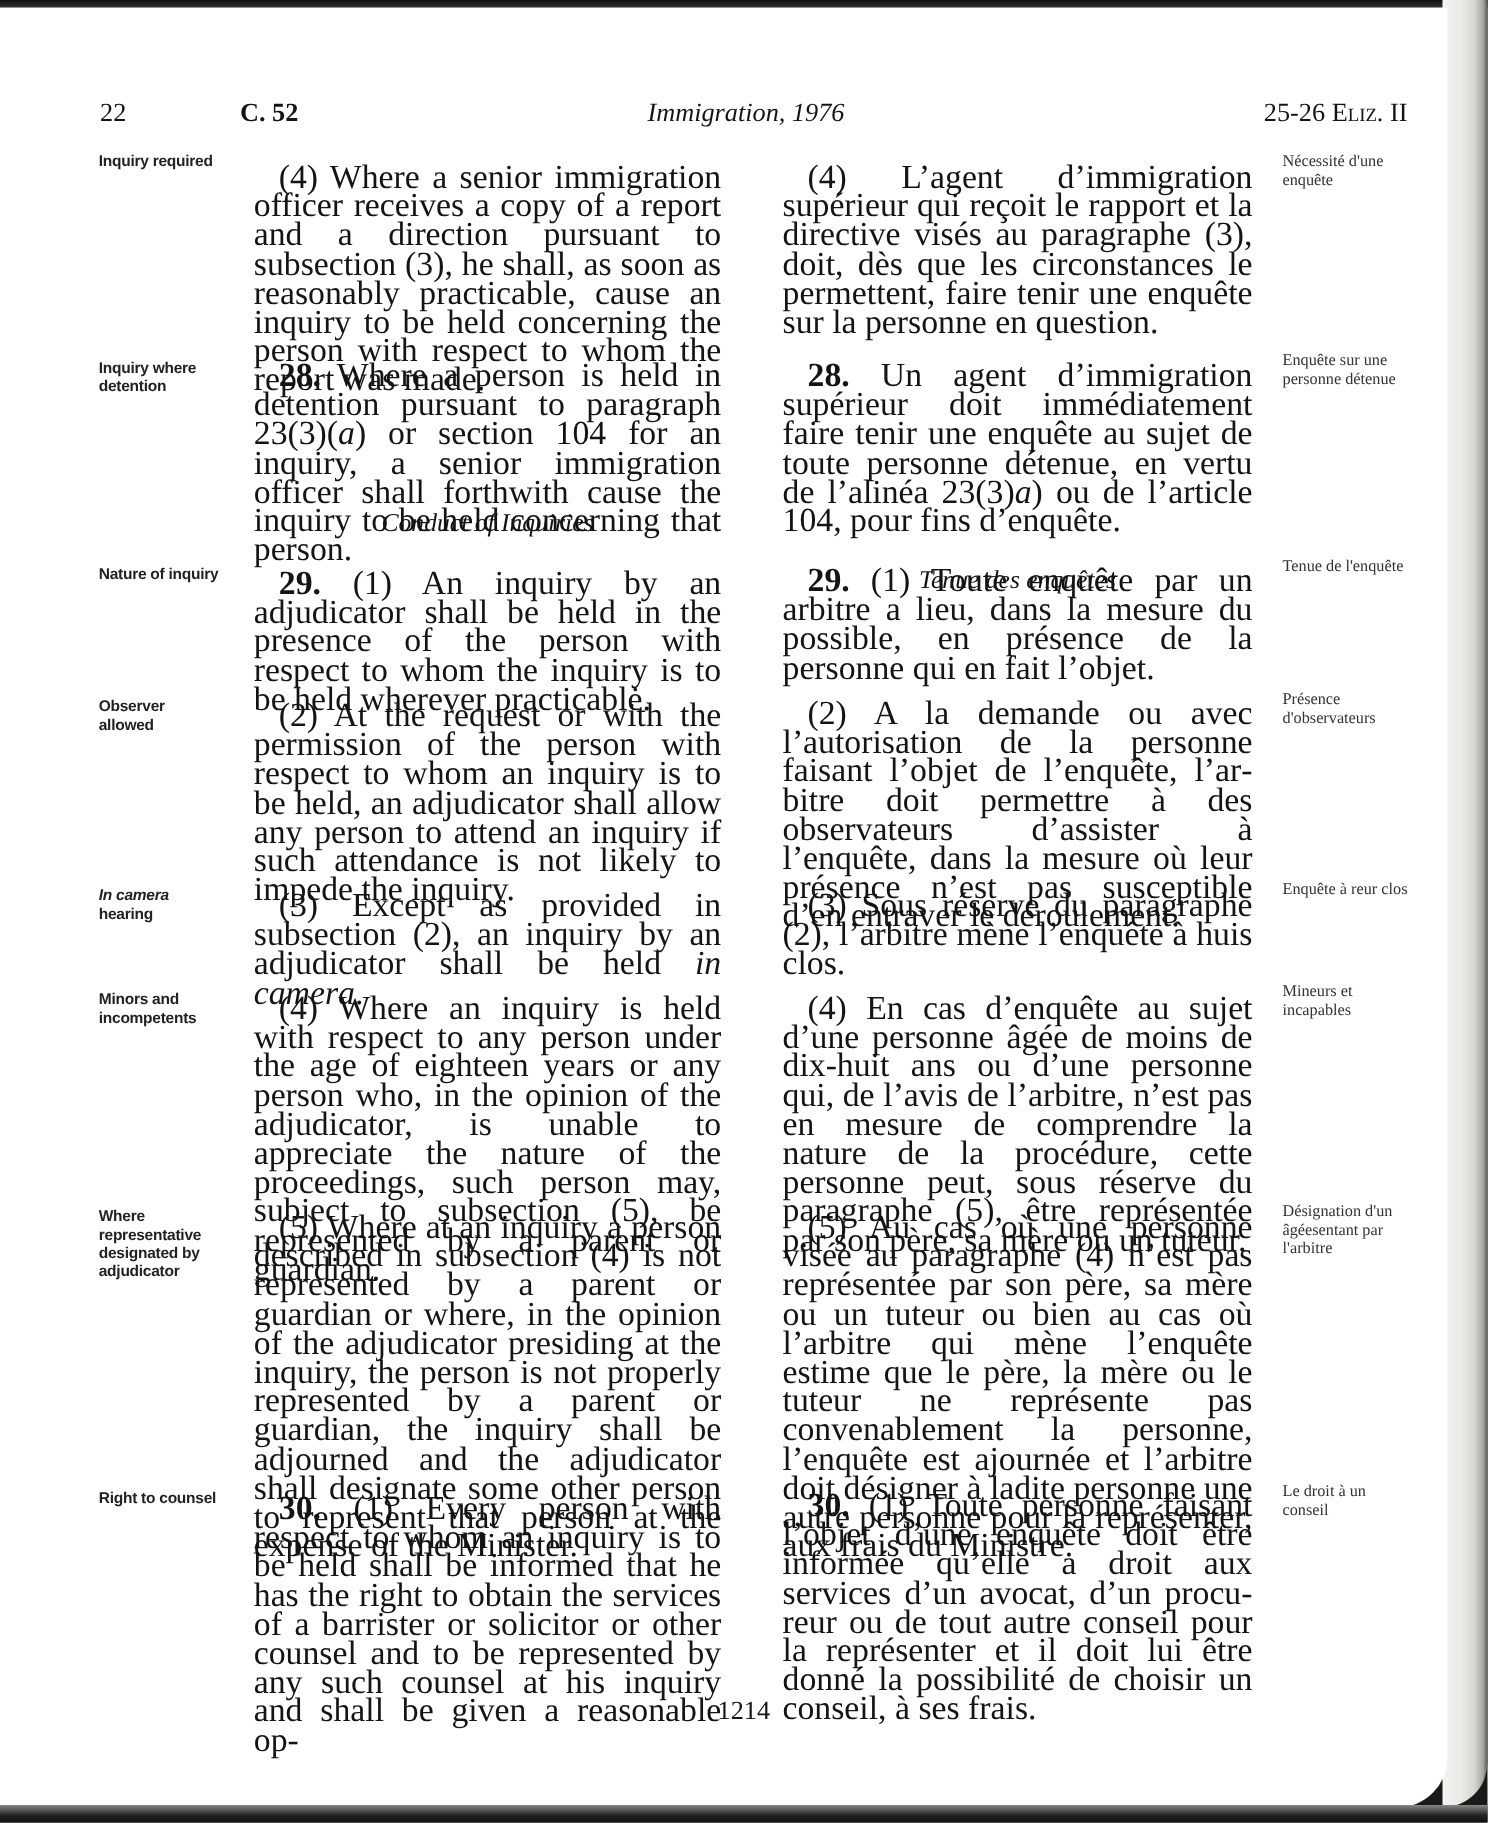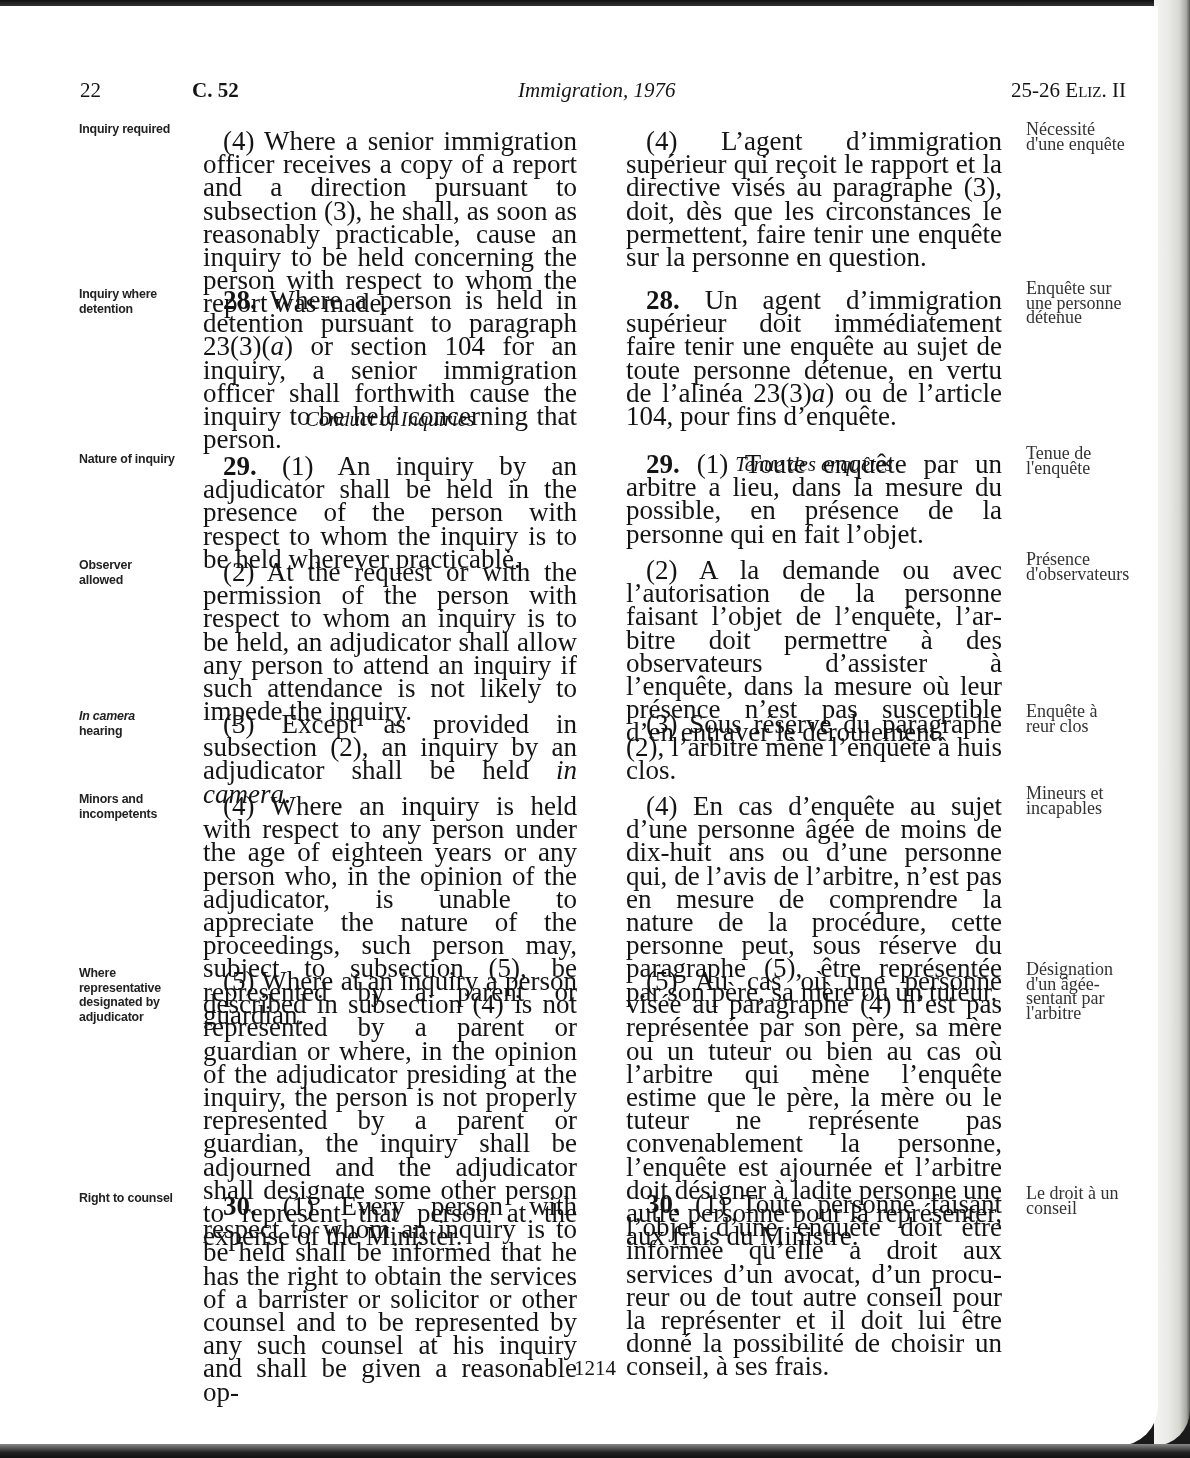--- a/index.html
+++ b/index.html
@@ -94,21 +94,21 @@
       font-size: 12.4px;
       line-height: 14.5px;
       color: #222;
       letter-spacing: -0.2px;
     }
     .mn-fr {
       position: absolute;
       left: 1026px;
       width: 100px;
       font-family: "Liberation Serif", "DejaVu Serif", serif;
-      font-size: 18px;
+      font-size: 13px;
       line-height: 14.5px;
       color: #333;
     }
     .heading {
       position: absolute;
       font-style: italic;
       font-size: 20.5px;
       text-align: center;
     }
     .folio {

